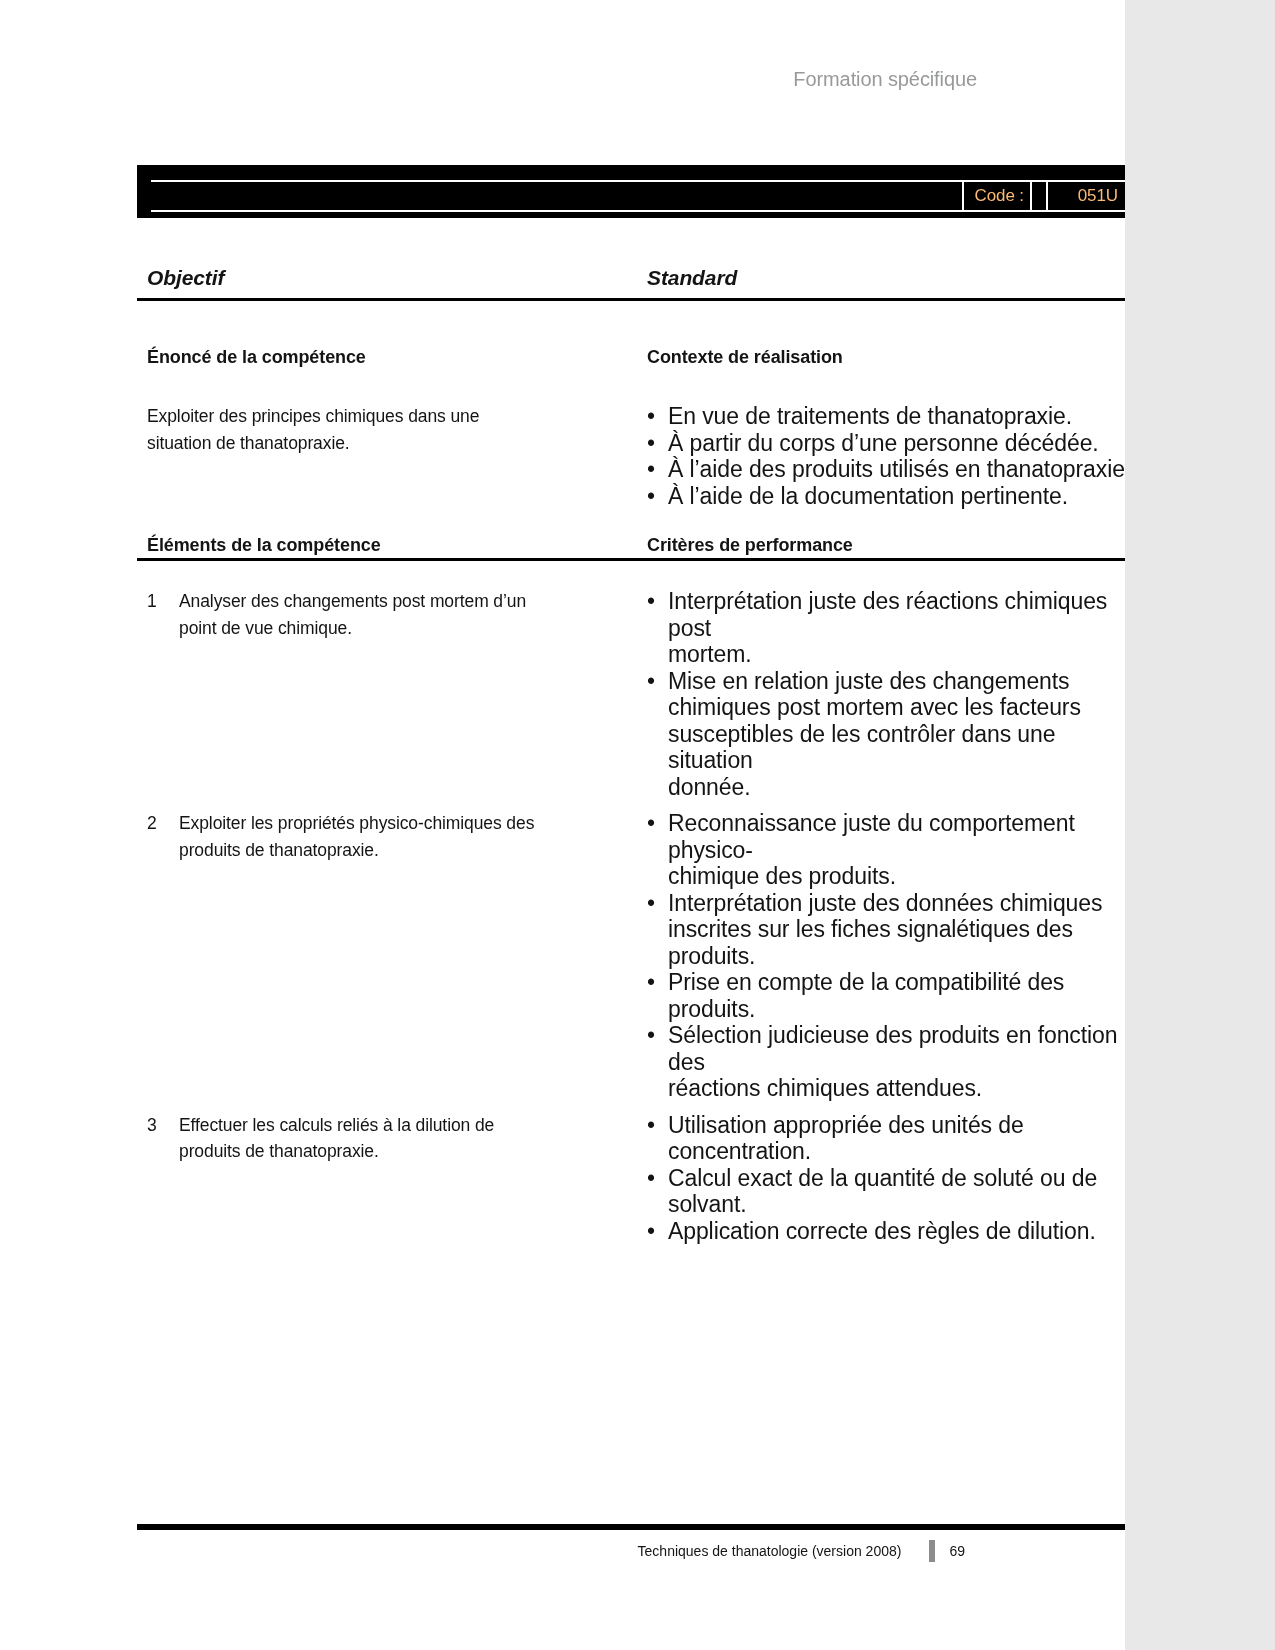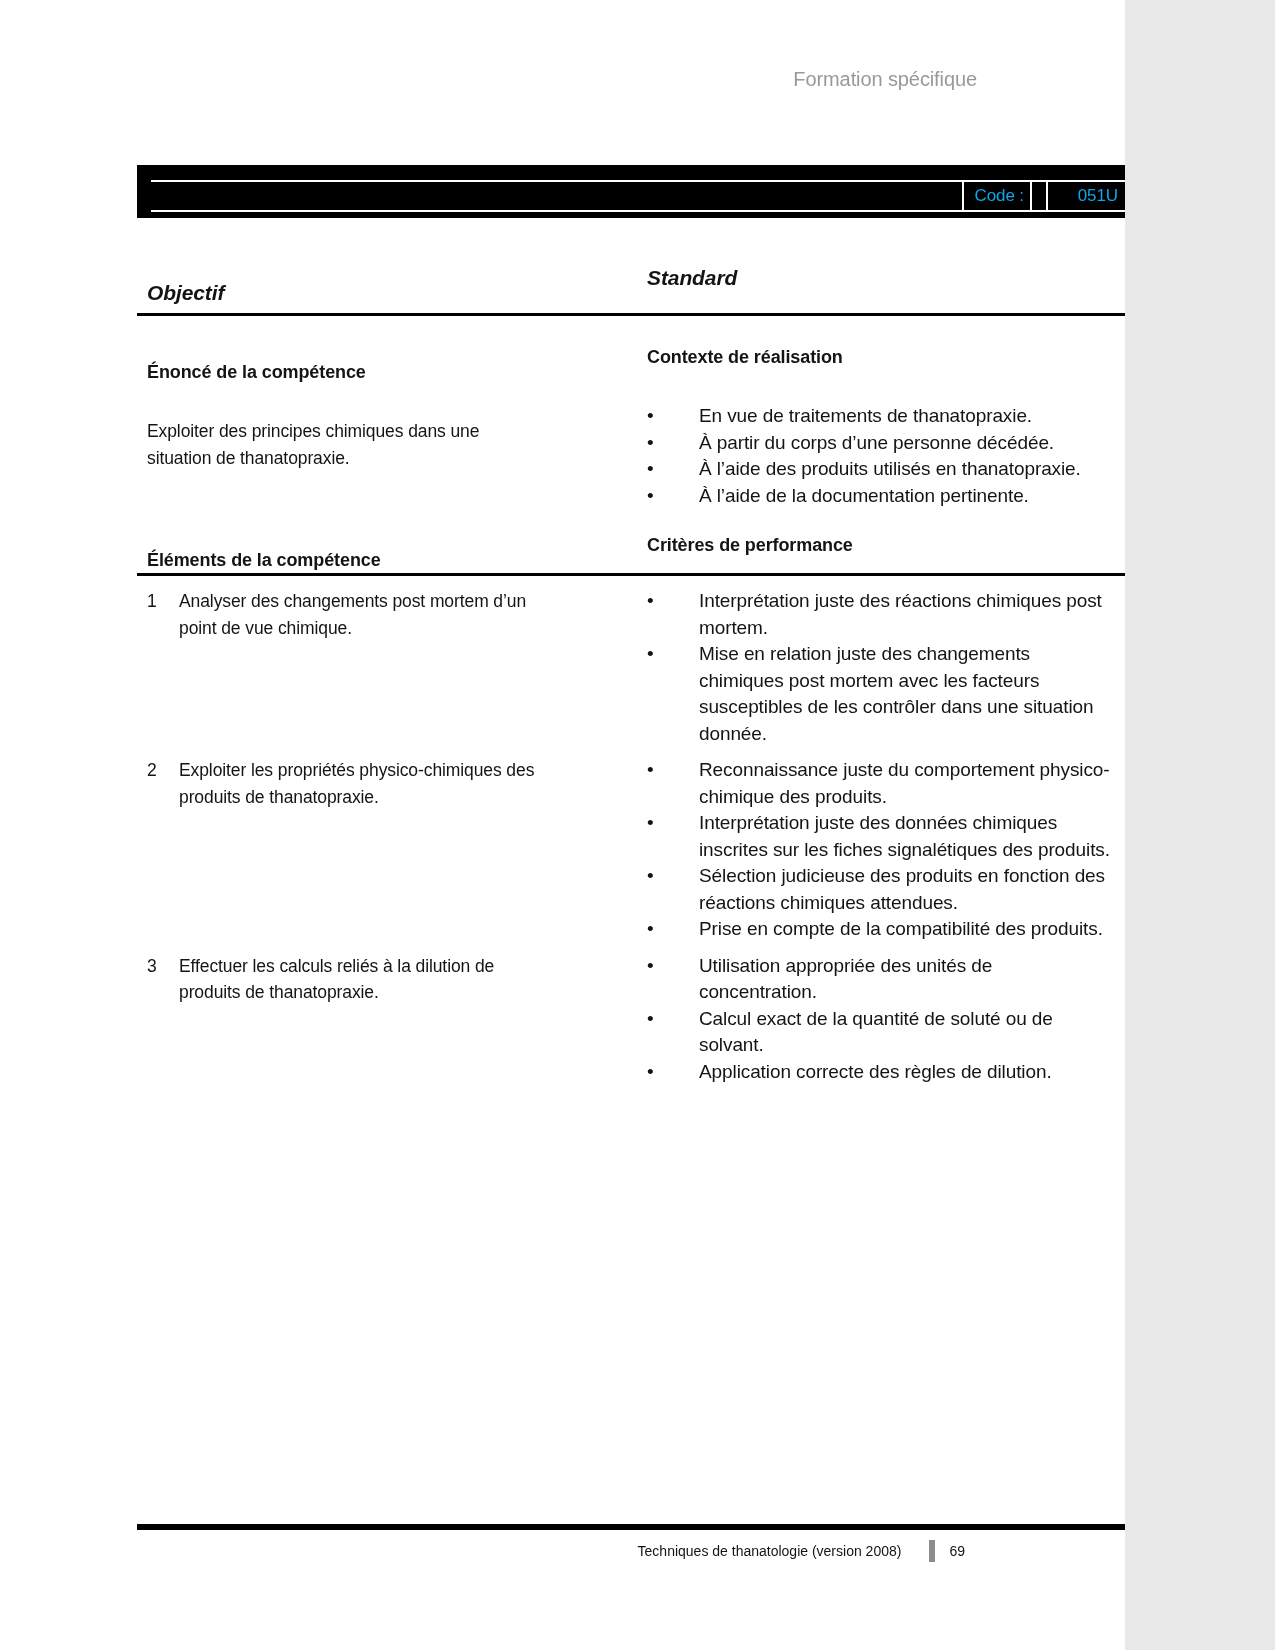--- a/index.html
+++ b/index.html
@@ -14,37 +14,37 @@
     font-size:20px; line-height:26px; color:#97999b;
   }
   
   .code-bar { position:absolute; left:137px; top:165px; width:1001px; height:53px; background:#000; }
   .code-strip {
     position:absolute; left:14px; right:10px; top:15px; bottom:6px;
     border-top:2px solid #fff; border-bottom:2px solid #fff;
     display:flex; justify-content:flex-end; align-items:stretch;
   }
   .code-cell {
-    border:2px solid #fff; margin:-2px 0; color:#0ea5e9; font-size:17px;
+    border:2px solid #fff; margin:-2px 0; color:#fdba74; font-size:17px;
     display:flex; align-items:center; justify-content:flex-end; box-sizing:border-box;
   }
   .code-cell.lbl { width:70px; padding-right:6px; margin-right:14px; }
   .code-cell.val { width:82px; padding-right:8px; }
   
   .row { position:absolute; left:137px; width:1001px; display:grid; grid-template-columns:502px 499px; box-sizing:border-box; }
-  .cell-l { padding-left:10px;margin-top:15px; }
+  .cell-l { padding-left:10px; }
   .cell-r { padding-left:8px; }
   
   .titles { top:264px; font-size:21px; line-height:28px; font-weight:bold; font-style:italic; border-bottom:3px solid #000; padding-bottom:6px; }
   
   .h { font-weight:bold; font-size:18px; line-height:22px; }
   .sec1 { top:346px; }
   .body-text { margin-top:35px; font-size:17.5px; line-height:26.5px; white-space:pre-line; }
   .blist { margin-top:35px; }
-  .crit { display:flex; font-size:19px; line-height:26.5px;gap:31px; }
+  .crit { display:flex; font-size:23px; line-height:26.5px; }
   .crit .b { width:21px; flex:none; }
   .crit .b::before { content:"\2022"; }
   .crit .t { flex:1; white-space:pre-line; }
   .sec2-head { top:534px; border-bottom:3px solid #000; padding-bottom:2px; }
   
   .items { position:absolute; left:137px; top:588px; width:1001px; }
   .item { display:grid; grid-template-columns:502px 499px; margin-bottom:10px; }
   .item-left { padding-left:10px; display:flex; font-size:17.5px; line-height:26.5px; }
   .item-num { width:32px; flex:none; }
   .item-text { white-space:pre-line; }
@@ -143,26 +143,26 @@
             <span class="t">Reconnaissance juste du comportement physico-
 chimique des produits.</span>
           </div>
         <div class="crit">
             <span class="b"></span>
             <span class="t">Interprétation juste des données chimiques
 inscrites sur les fiches signalétiques des produits.</span>
           </div>
         <div class="crit">
             <span class="b"></span>
-            <span class="t">Sélection judicieuse des produits en fonction des
-réactions chimiques attendues.</span>
+            <span class="t">Prise en compte de la compatibilité des produits.</span>
           </div>
         <div class="crit">
             <span class="b"></span>
-            <span class="t">Prise en compte de la compatibilité des produits.</span>
+            <span class="t">Sélection judicieuse des produits en fonction des
+réactions chimiques attendues.</span>
           </div>
       </div>
     </div>
 
     <div class="item">
       <div class="item-left">
         <span class="item-num">3</span>
         <span class="item-text">Effectuer les calculs reliés à la dilution de
 produits de thanatopraxie.</span>
       </div>

